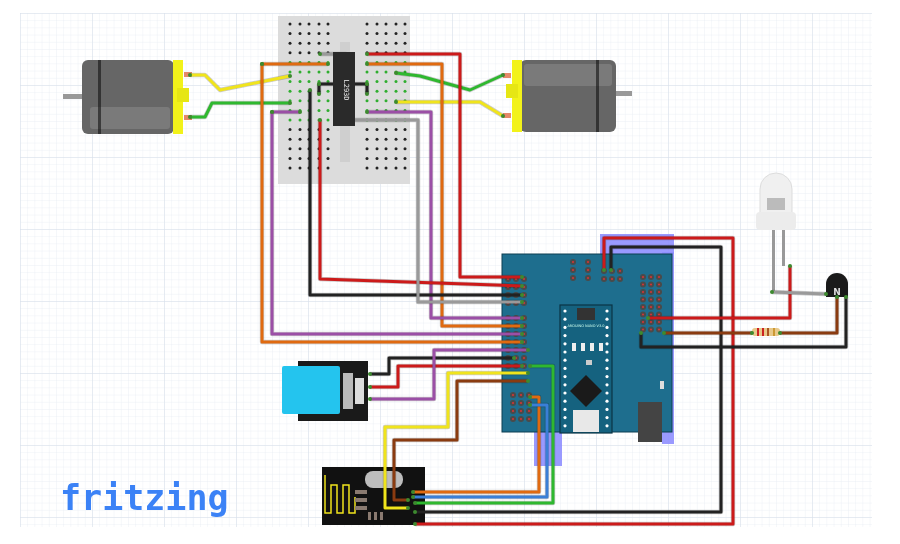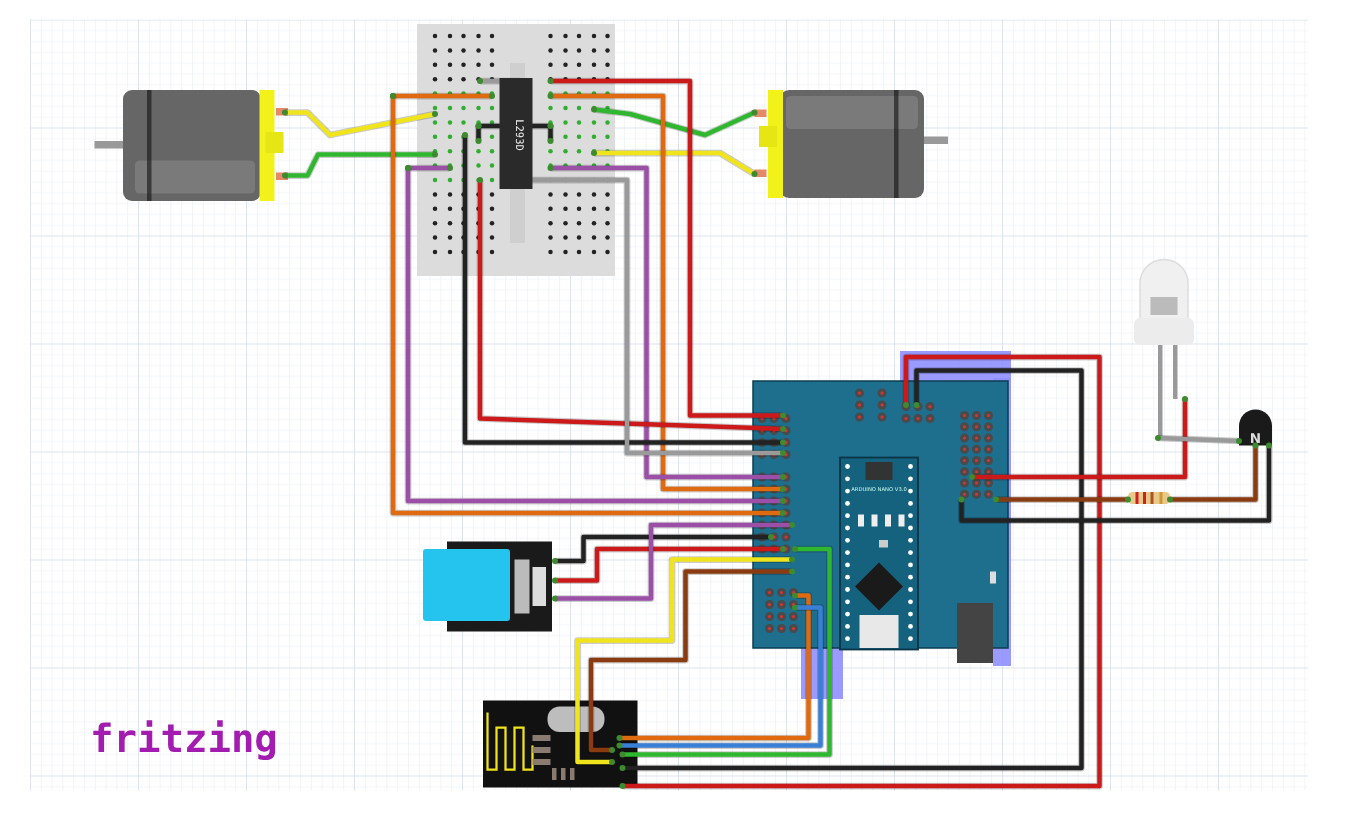--- a/index.html
+++ b/index.html
@@ -1,18 +1,18 @@
 <!DOCTYPE html>
 <html><head>
 <meta charset="utf-8">
 <style>
   html,body{margin:0;padding:0;background:#ffffff;}
   body{width:900px;height:544px;position:relative;overflow:hidden;font-family:"DejaVu Sans",sans-serif;}
   #canvas{position:absolute;left:0;top:0;}
-  .logo{position:absolute;left:60px;top:478px;font-family:"DejaVu Sans Mono",monospace;font-size:26px;color:#a21caf;letter-spacing:0px;font-weight:bold;text-align:right;}
+  .logo{position:absolute;left:60px;top:478px;font-family:"DejaVu Sans Mono",monospace;font-size:35px;color:#3b82f6;letter-spacing:0px;font-weight:bold;text-align:right;}
 </style>
 </head>
 <body>
 
 <svg id="canvas" width="900" height="544">
   <defs>
     <pattern id="minorGrid" width="7.2" height="7.2" patternUnits="userSpaceOnUse">
       <path d="M7.2 0 L0 0 0 7.2" fill="none" stroke="#e8edf4" stroke-width="0.8"></path>
     </pattern>
     <pattern id="majorGrid" width="72" height="72" patternUnits="userSpaceOnUse" x="20" y="13">

